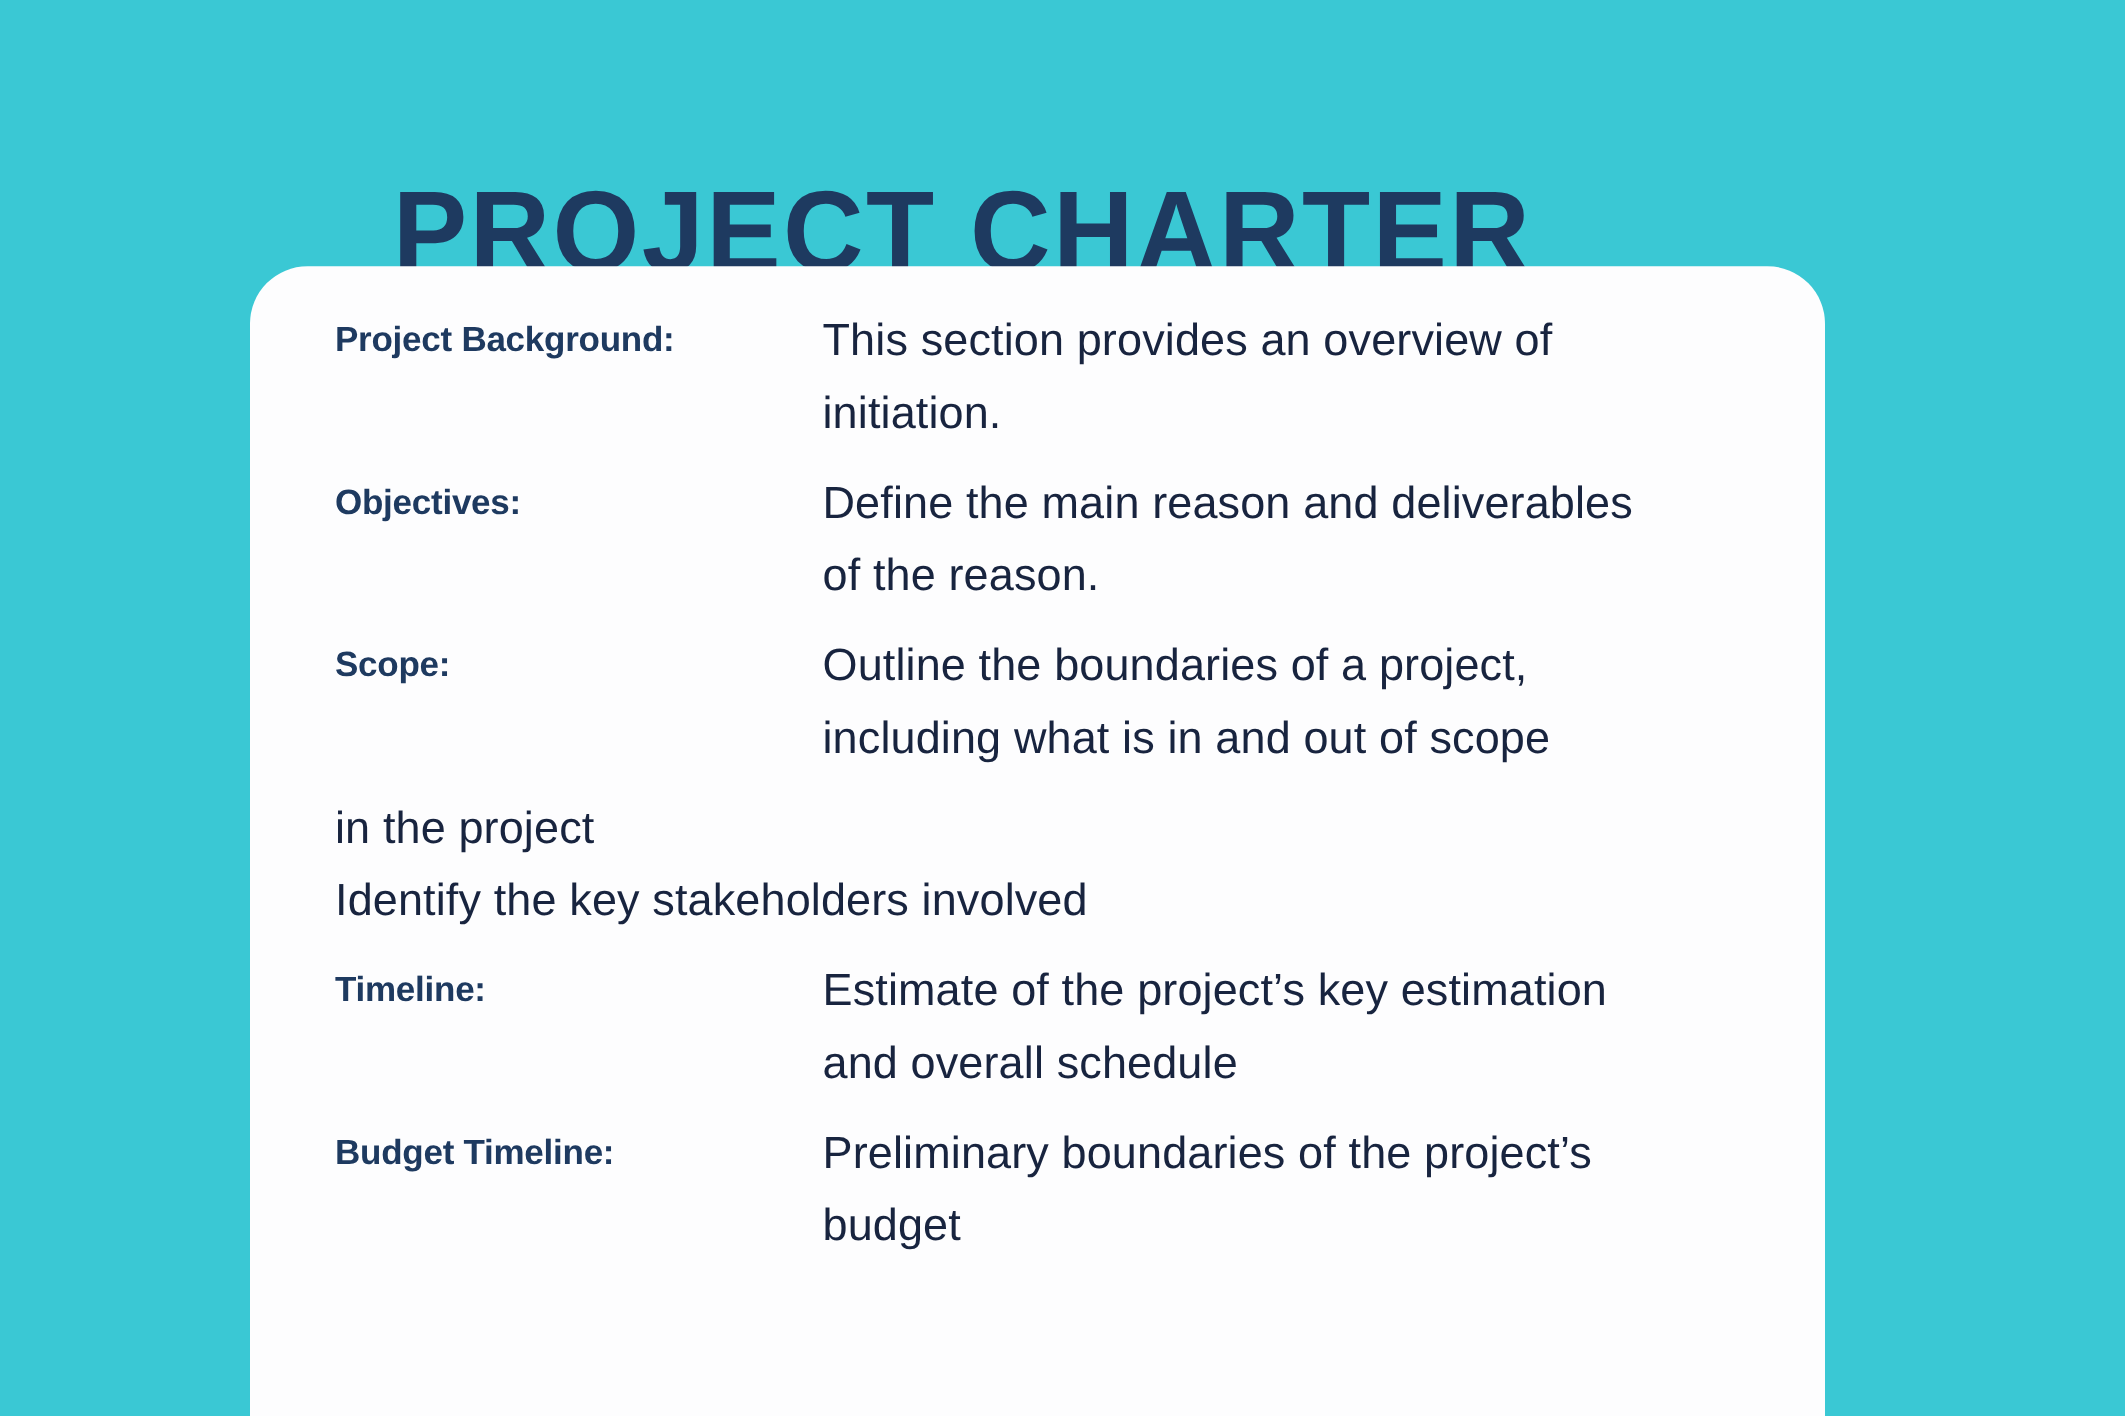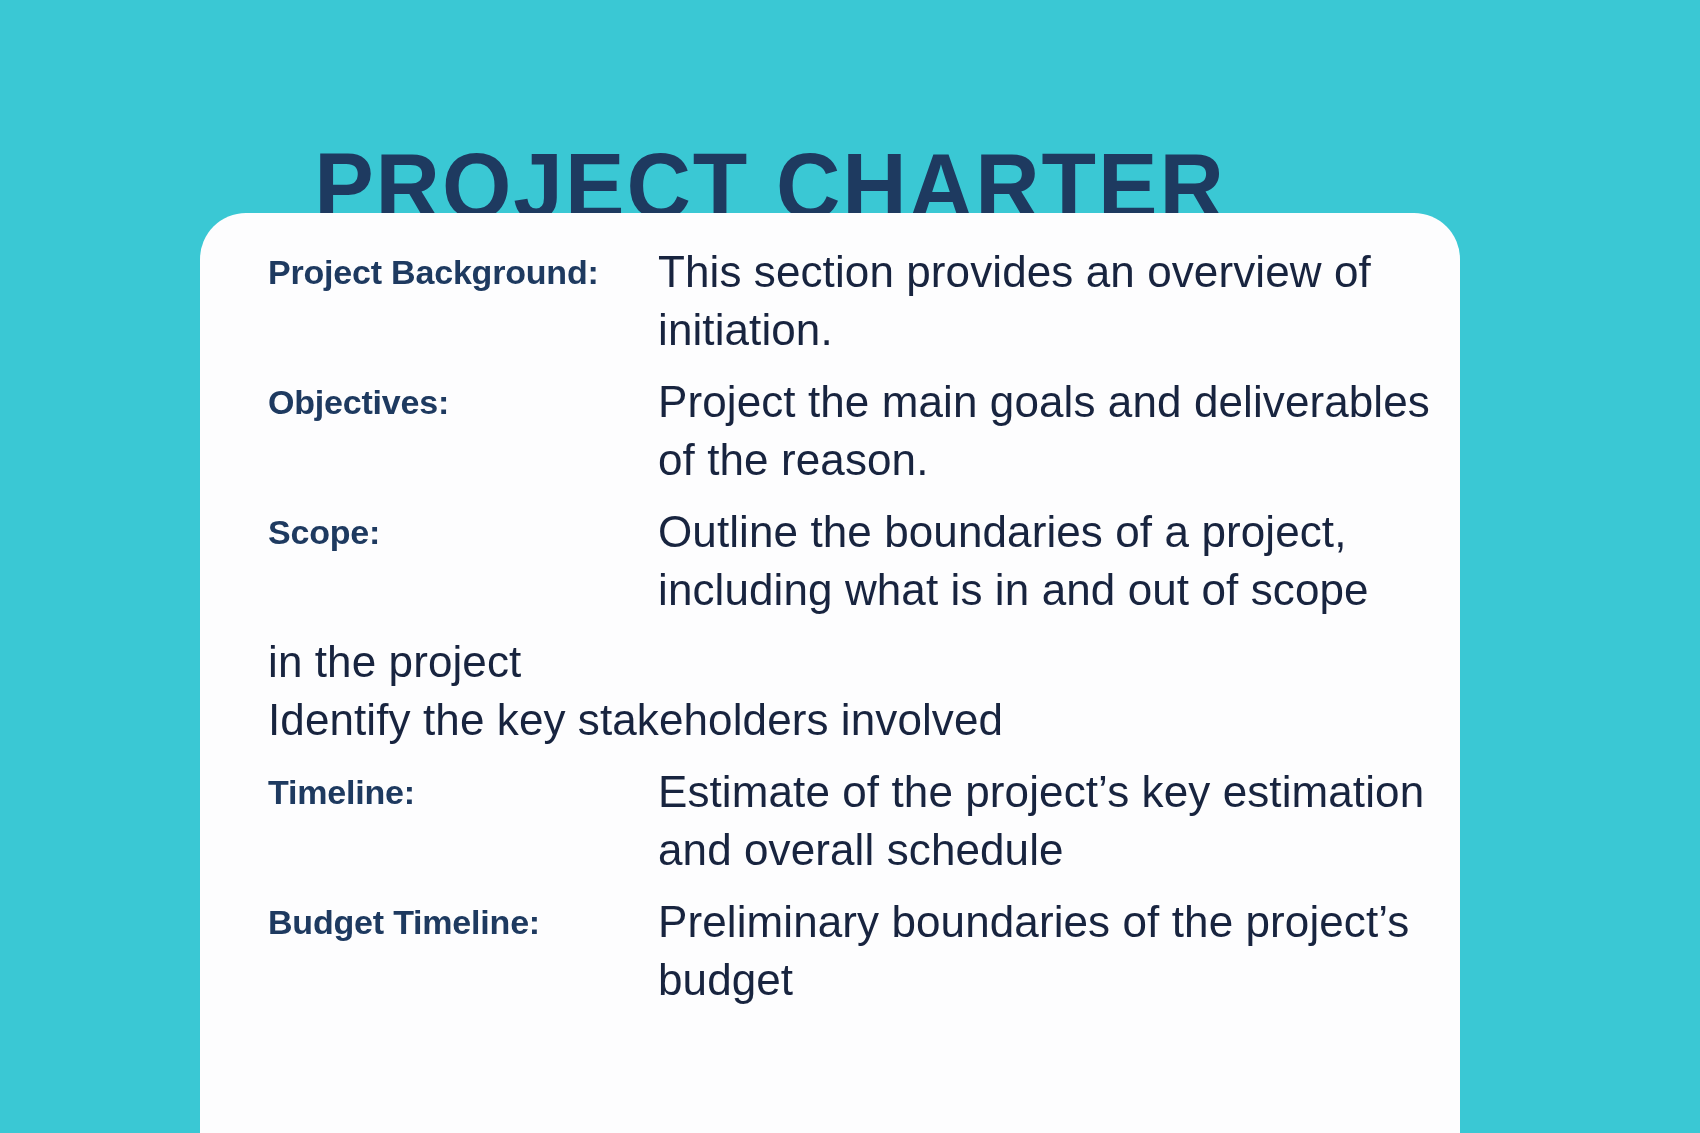--- a/index.html
+++ b/index.html
@@ -63,31 +63,31 @@
   }
 
   .row {
     display: flex;
     align-items: flex-start;
     margin-bottom: 14px;
   }
 
   .row-label {
     flex: 0 0 390px;
-    font-size: 34px;
+    font-size: 28px;
     line-height: 58px;
     font-weight: 700;
     color: #1e3a60;
     letter-spacing: -0.2px;
   }
 
   .row-body {
     flex: 1 1 auto;
     font-family: "Liberation Sans Narrow", "Liberation Sans", sans-serif;
-    font-size: 44px;
+    font-size: 36px;
     line-height: 58px;
     font-weight: 400;
     color: #18243f;
     letter-spacing: 0.1px;
   }
 
   .row-body .line {
     display: block;
     white-space: nowrap;
   }
@@ -106,21 +106,21 @@
         <div class="row-label">Project Background:</div>
         <div class="row-body">
           <span class="line">This section provides an overview of</span>
           <span class="line">initiation.</span>
         </div>
       </div>
 
       <div class="row">
         <div class="row-label">Objectives:</div>
         <div class="row-body">
-          <span class="line">Project the main goals and deliverables</span>
+          <span class="line">Define the main reason and deliverables</span>
           <span class="line">of the reason.</span>
         </div>
       </div>
 
       <div class="row">
         <div class="row-label">Scope:</div>
         <div class="row-body">
           <span class="line">Outline the boundaries of a project,</span>
           <span class="line">including what is in and out of scope</span>
         </div>

